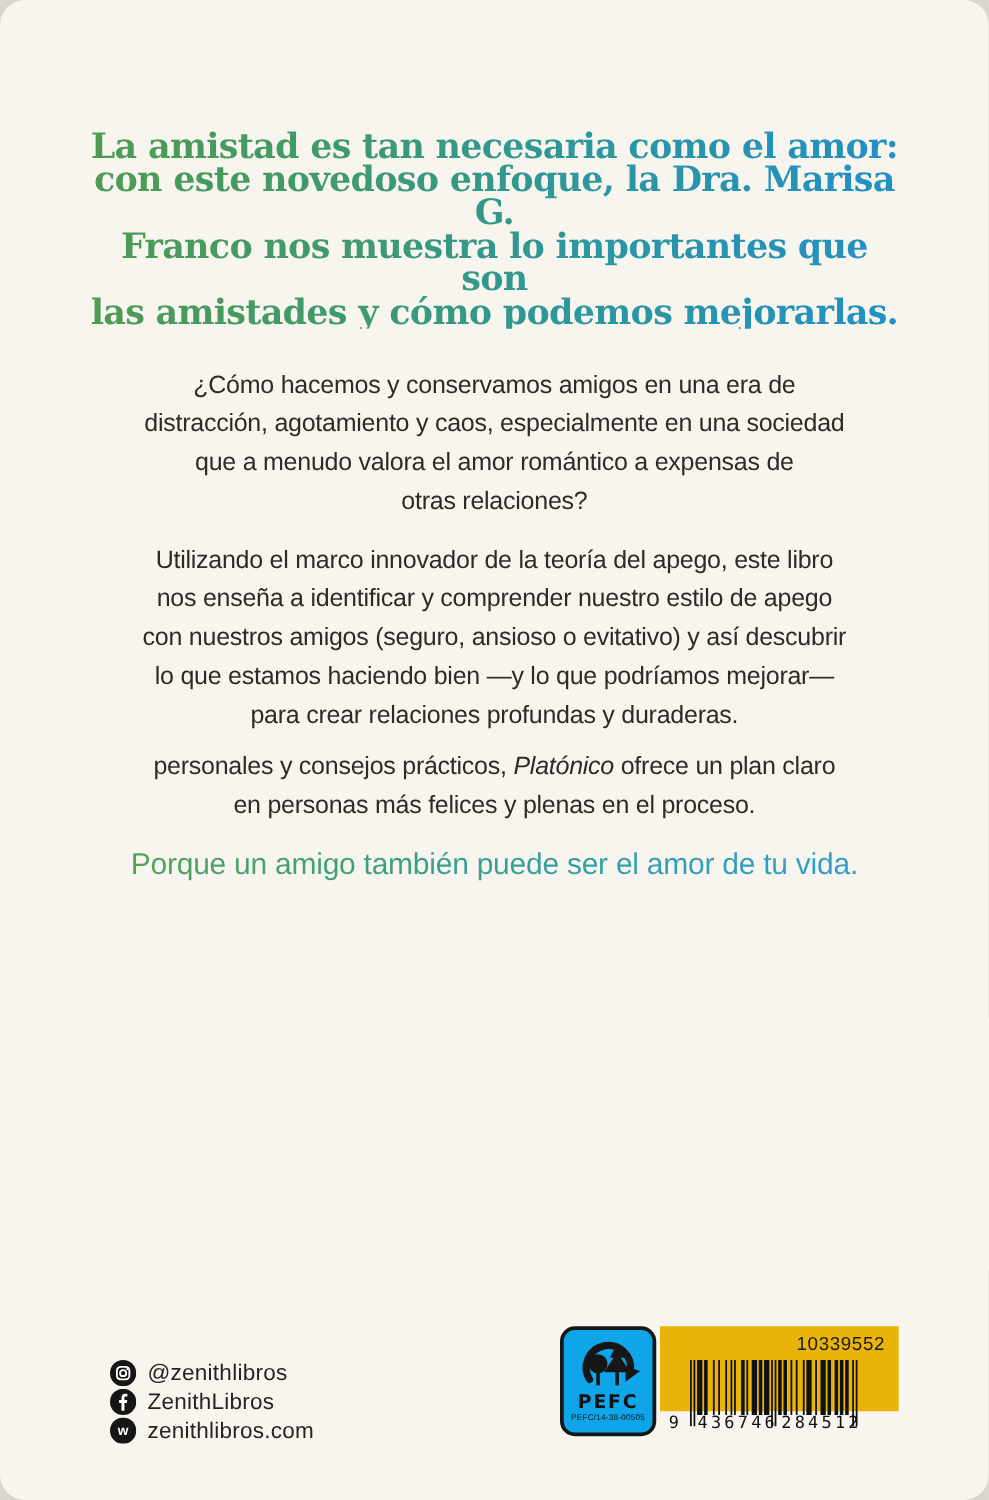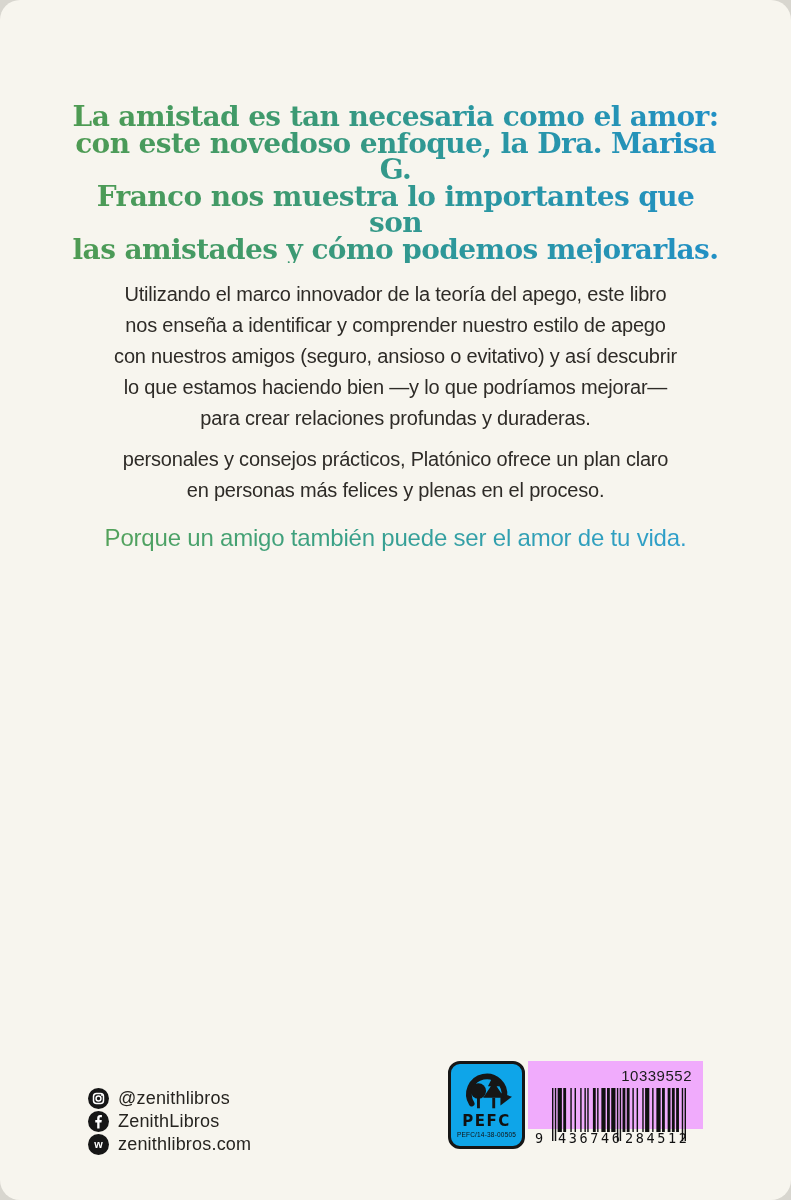--- a/index.html
+++ b/index.html
@@ -19,60 +19,64 @@
     -webkit-background-clip:text;background-clip:text;
     color:transparent;-webkit-text-fill-color:transparent;
   }
   .body-par{
     margin:0 55px;text-align:center;color:#2e2b27;
     font-size:20px;line-height:31px;letter-spacing:-0.2px;
   }
   .par-1{margin-top:30px;}
   .par-2{margin-top:16px;}
   .par-3{margin-top:10px;}
-  .italic{}
+  .italic{font-style:italic;}
   .tagline{
     margin:17px 40px 0;text-align:center;
     font-size:24px;line-height:30px;letter-spacing:-0.2px;
     background:linear-gradient(90deg,#5ba24e 0%,#3aa083 40%,#309fb4 68%,#2f9fd4 100%);
     -webkit-background-clip:text;background-clip:text;
     color:transparent;-webkit-text-fill-color:transparent;
   }
   
   .social{position:absolute;left:88px;top:1088px;}
   .social-row{display:flex;align-items:flex-start;gap:9px;height:23px;}
   .social-label{font-size:18px;color:#262420;letter-spacing:.2px;}
   .pefc{
     position:absolute;left:448px;top:1061px;width:77px;height:88px;
     background:#0ea5e9;border:3px solid #161616;border-radius:12px;
     box-sizing:border-box;text-align:center;
   }
   .pefc-logo{display:block;margin:3px auto 0;}
   .pefc-name{font-family:"DejaVu Sans","Liberation Sans",sans-serif;font-weight:bold;
     font-size:15px;letter-spacing:1.5px;color:#111;line-height:1;margin-top:-1px;}
   .pefc-code{font-size:6.5px;color:#111;margin-top:2px;letter-spacing:.2px;}
-  .barcode-box{position:absolute;left:528px;top:1061px;width:175px;height:68px;background:#f0abfc;}
+  .barcode-box{position:absolute;left:528px;top:1061px;width:175px;height:68px;background:#eab308;padding-left:16px;}
   .barcode-number{position:absolute;top:6px;right:11px;font-size:15px;color:#1c1c1c;letter-spacing:.5px;}
   .bars{position:absolute;left:24px;top:27px;}
   .barcode-digits{position:absolute;top:69px;left:0;width:175px;height:18px;
     font-family:"DejaVu Sans Mono","Liberation Mono",monospace;font-size:13.5px;color:#111;}
   .bd-lead{position:absolute;left:7px;}
   .bd-g1{position:absolute;left:30px;width:56px;text-align:center;letter-spacing:2.6px;}
   .bd-g2{position:absolute;left:97px;width:58px;text-align:center;letter-spacing:2.6px;}
 </style>
 </head>
 <body>
 
 <div class="page">
 
   <div class="headline multiline">La amistad es tan necesaria como el amor:
 con este novedoso enfoque, la Dra. Marisa G.
 Franco nos muestra lo importantes que son
 las amistades y cómo podemos mejorarlas.</div>
 
+  <div class="body-par par-1 multiline">¿Cómo hacemos y conservamos amigos en una era de
+distracción, agotamiento y caos, especialmente en una sociedad
+que a menudo valora el amor romántico a expensas de
+otras relaciones?</div>
 
   <div class="body-par par-2 multiline">Utilizando el marco innovador de la teoría del apego, este libro
 nos enseña a identificar y comprender nuestro estilo de apego
 con nuestros amigos (seguro, ansioso o evitativo) y así descubrir
 lo que estamos haciendo bien —y lo que podríamos mejorar—
 para crear relaciones profundas y duraderas.</div>
 
   <div class="body-par par-3">
     <div><span>personales y consejos prácticos, </span><span class="italic">Platónico</span><span> ofrece un plan claro</span></div>
     <div>en personas más felices y plenas en el proceso.</div>

